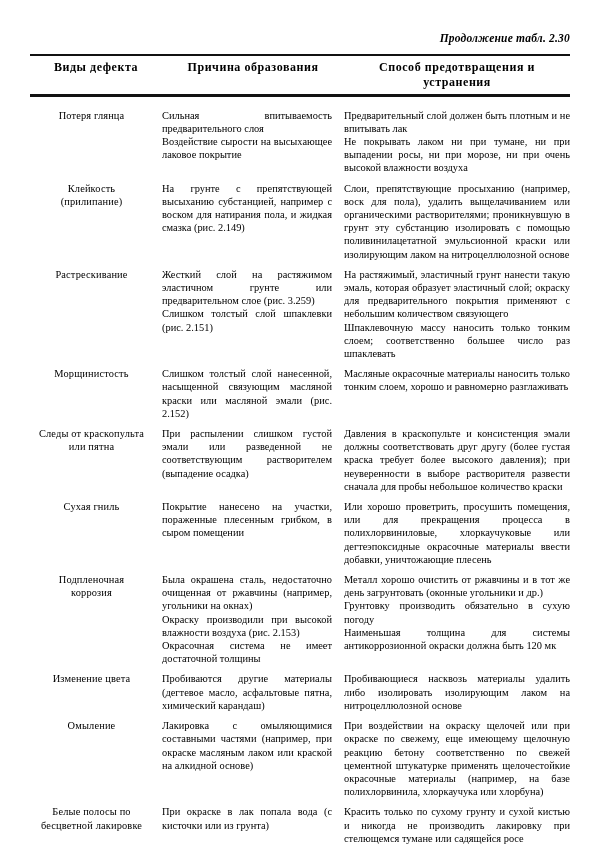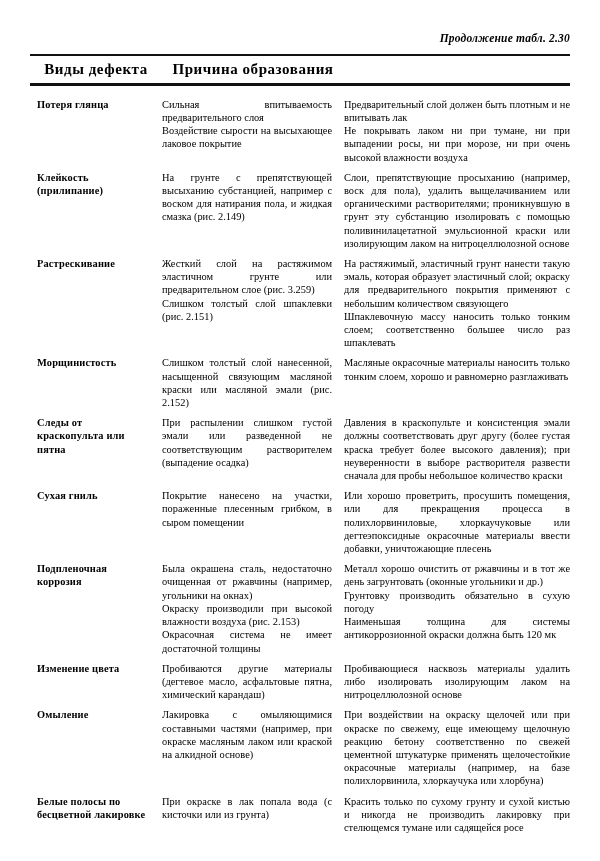--- a/index.html
+++ b/index.html
@@ -47,21 +47,21 @@
   .rule-thick {
     height: 2.4px;
     background: #111111;
     width: 100%;
   }
   .head-band {
     display: flex;
     padding: 4px 0 5px 0;
   }
   .head-cell {
-    font-size: 15px;
+    font-size: 12px;
     font-weight: bold;
     letter-spacing: 0.55px;
     text-align: center;
     line-height: 1.2;
     font-family: Liberation Serif, serif;
   }
   .c1 { width: 132px; flex: 0 0 132px; }
   .c2 { width: 182px; flex: 0 0 182px; }
   .c3 { width: 226px; flex: 0 0 226px; }
 
@@ -79,22 +79,22 @@
     margin-bottom: 1px;
   }
   .cell {
     font-size: 10.4px;
     line-height: 13.2px;
     box-sizing: border-box;
   }
   .cell.c1 {
     padding-left: 7px;
     padding-right: 16px;
-    font-weight: bold;
-    text-align: left;
+    font-weight: normal;
+    text-align: center;
     letter-spacing: 0.15px;
   }
   .cell.c2 {
     padding-right: 12px;
     text-align: justify;
     text-align-last: left;
     hyphens: manual;
   }
   .cell.c3 {
     padding-right: 0px;
@@ -116,20 +116,21 @@
     <span class="caption">Продолжение табл. 2.30</span>
   </div>
 
   <div class="table-wrap">
 
     <div class="rule-thick"></div>
 
     <div class="head-band">
       <div class="head-cell c1">Виды дефекта</div>
       <div class="head-cell c2">Причина образования</div>
+      <div class="head-cell c3">Способ предотвращения и устранения</div>
     </div>
 
     <div class="rule-thick"></div>
 
     <div class="body-area" id="table-body">
         <div class="row">
           <div class="cell c1">
             <p class="para">Потеря глянца</p>
           </div>
           <div class="cell c2">

